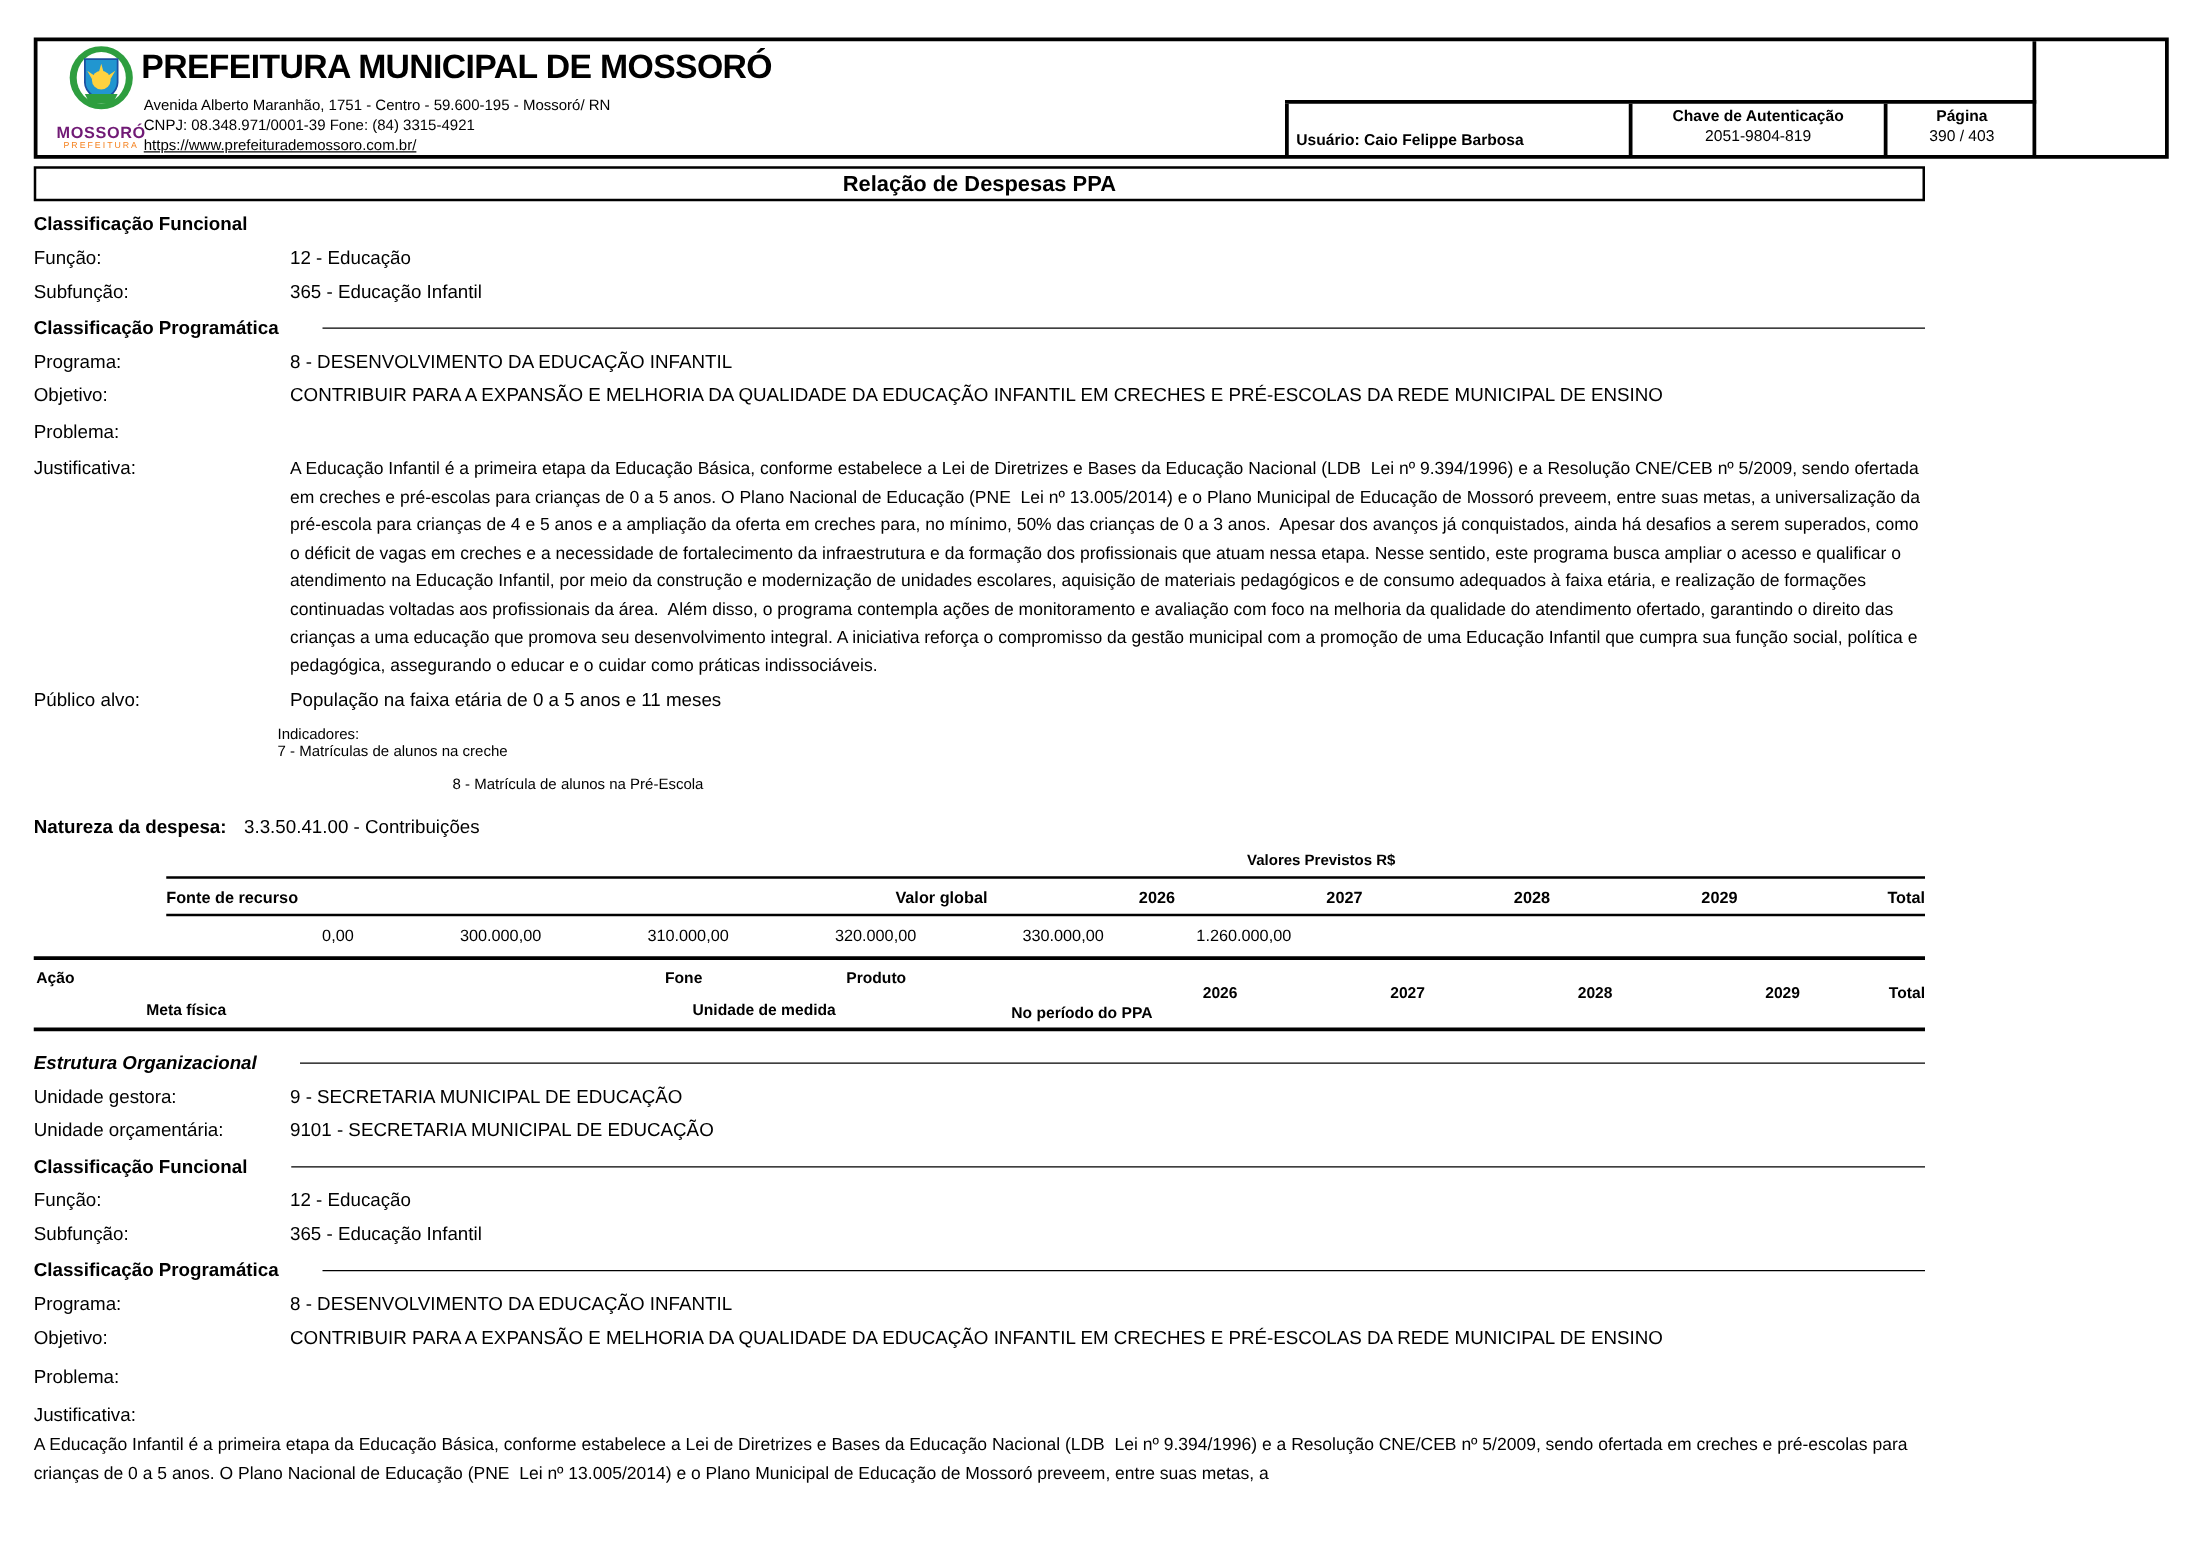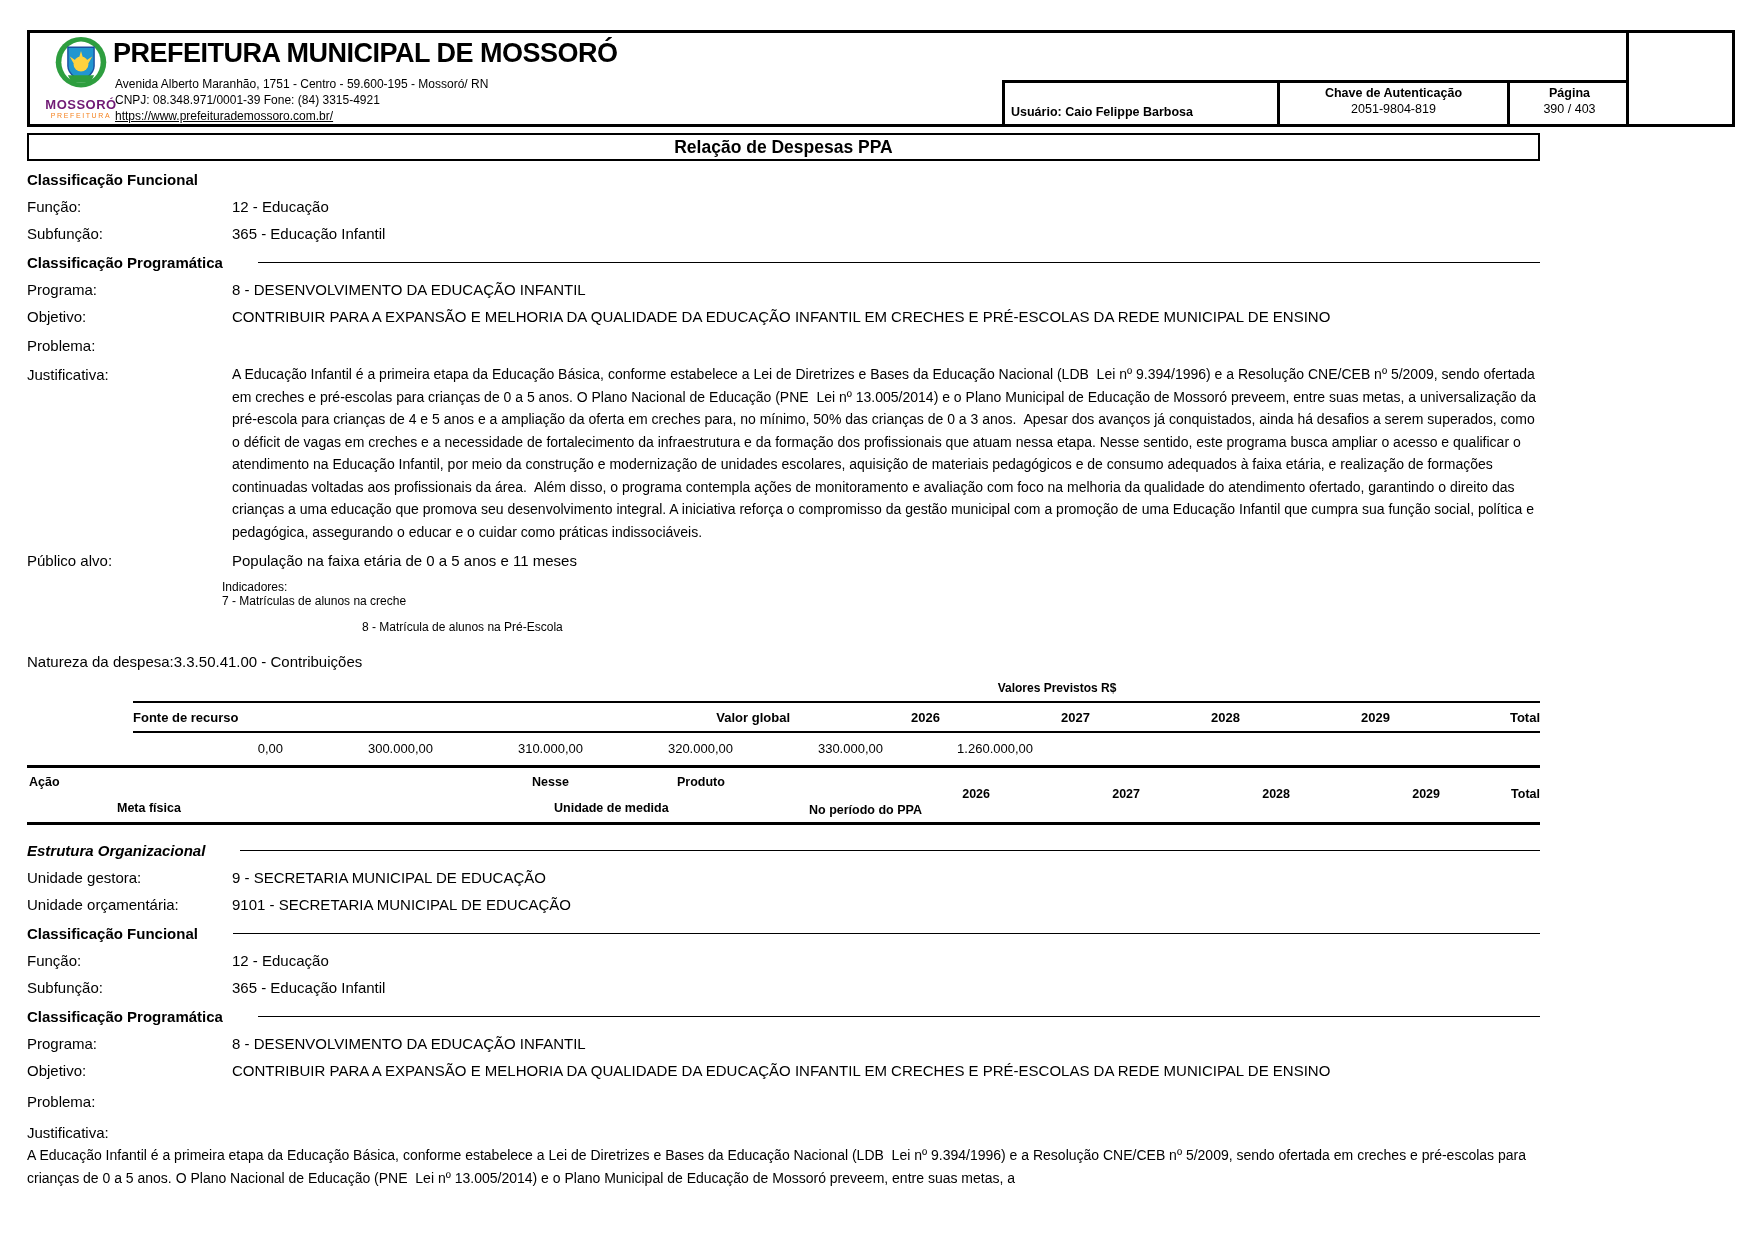--- a/index.html
+++ b/index.html
@@ -24,21 +24,21 @@
   .hdr-line.l1 { top:44px; }
   .hdr-line.l2 { top:60px; }
   .hdr-line.l3 { top:76px; text-decoration:underline; cursor:pointer; }
   .info-table {
     position:absolute; right:103px; bottom:0; height:44px; display:flex;
     border-top:3px solid #000; font-size:12.5px;
   }
   .info-cell { border-left:3px solid #000; }
   .cell-user { width:275px; display:flex; align-items:flex-end; padding:0 0 5px 6px; font-weight:700; }
   .cell-2row { display:flex; flex-direction:column; text-align:center; }
-  .cell-auth { width:230px; }
+  .cell-auth { width:204px; }
   .cell-page { width:122px; }
   .cell-2row .k { font-weight:700; padding-top:3px; }
   .cell-2row .v { padding-top:2px; }
   
   .title-bar {
     position:absolute; left:27px; top:133px; width:1513px; height:28px;
     border:2.5px solid #000; display:flex; align-items:center; justify-content:center;
     font-size:17.5px; font-weight:700;
   }
   
@@ -46,21 +46,21 @@
   .sec-heading { display:flex; align-items:center; font-weight:700; line-height:23px; margin-bottom:4px; }
   .sec-heading .rule { flex:1; border-top:1.5px solid #000; margin-left:35px; }
   .row { display:flex; line-height:23px; margin-bottom:4px; }
   .row .lbl { width:205px; flex:none; }
   .row .val { flex:1; }
   .mt6 { margin-top:6px; } .mt8 { margin-top:8px;flex-direction:column; } .mt14 { margin-top:14px;font-style:italic; }
   .just-val { font-size:14px; line-height:22.5px; white-space:pre-wrap; }
   .ind-row { display:flex; font-size:12px; margin-left:195px; margin-bottom:12px; line-height:14px; }
   .ind-row .ind-lbl { width:140px; flex:none; }
   .natureza { margin-top:16px; line-height:23px; }
-  .natureza .nat-lbl { font-weight:400; margin-right:0; }
+  .natureza .nat-lbl { font-weight:700; margin-right:14px; }
   
   .fonte-caption { margin:8px 0 6px 930px; width:200px; text-align:center; font-size:12px; font-weight:700; }
   .fonte-table { margin-left:106px; width:1407px; font-size:13px; border-top:2px solid #000; }
   .ft-header { display:flex; font-weight:700; padding:7px 0 6px; border-bottom:2px solid #000; }
   .ft-data   { display:flex; padding:8px 0 9px; }
   .c-desc { flex:1; text-align:left; }
   .c-num  { width:150px; flex:none; text-align:right; }
   
   .acao-block {
     position:relative; width:1513px; height:60px;
@@ -191,21 +191,21 @@
         <div class="c-num">300.000,00</div>
         <div class="c-num">310.000,00</div>
         <div class="c-num">320.000,00</div>
         <div class="c-num">330.000,00</div>
         <div class="c-num">1.260.000,00</div>
       </div>
     </div>
 
     <div class="acao-block">
       <span class="p-acao">Ação</span>
-      <span class="p-tipo">Nesse</span>
+      <span class="p-tipo">Fone</span>
       <span class="p-produto">Produto</span>
       <span class="p-meta">Meta física</span>
       <span class="p-unidade">Unidade de medida</span>
       <span class="p-periodo">No período do PPA</span>
       <span class="yr y0">2026</span>
       <span class="yr y1">2027</span>
       <span class="yr y2">2028</span>
       <span class="yr y3">2029</span>
       <span class="yr y4">Total</span>
     </div>

